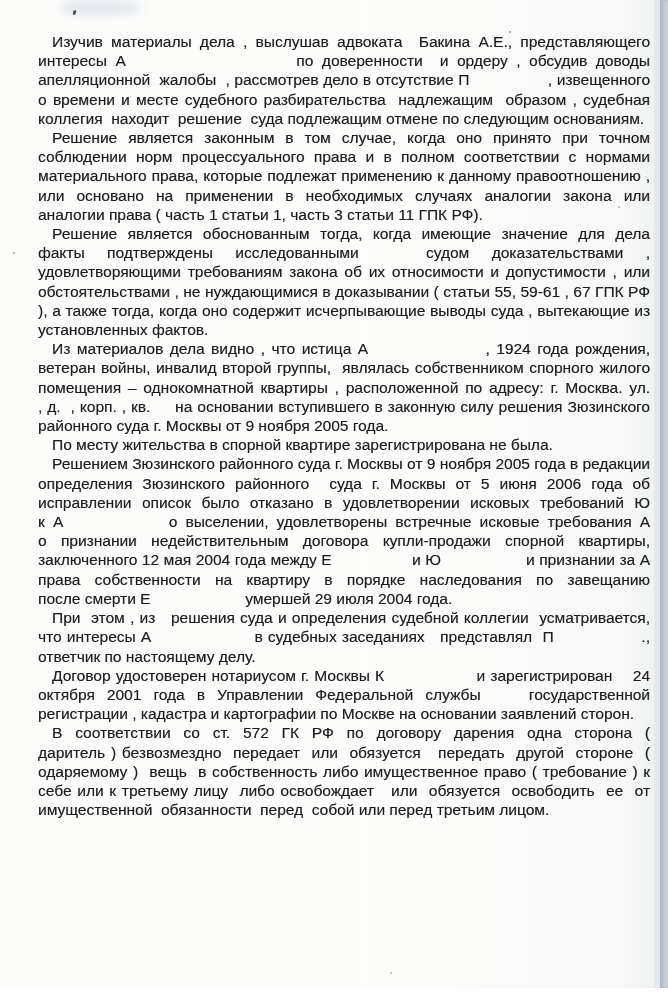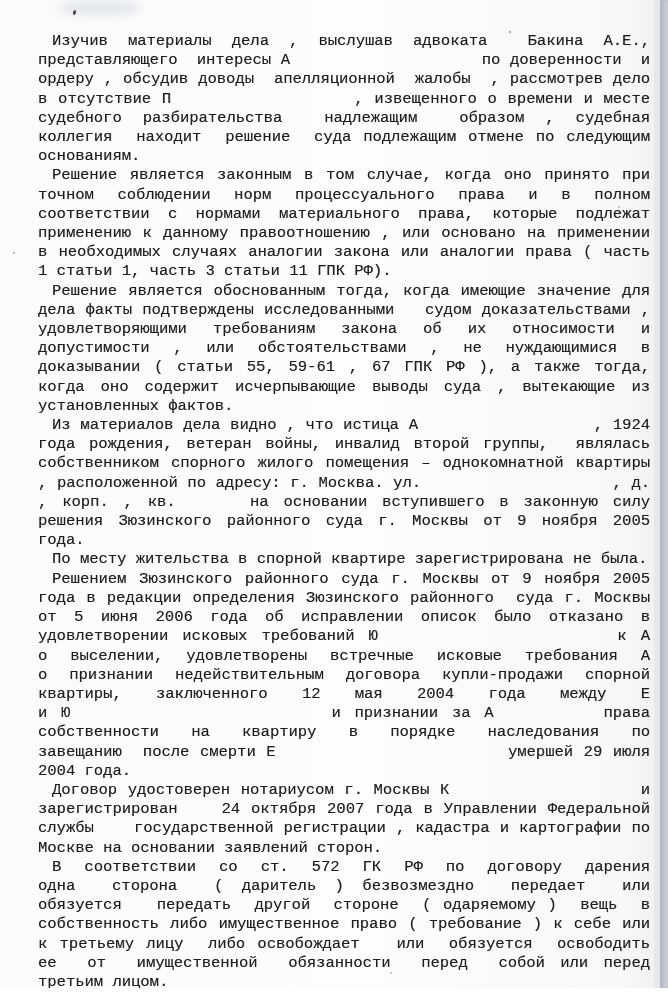--- a/index.html
+++ b/index.html
@@ -6,21 +6,21 @@
     margin: 0;
     padding: 0;
     background: #ffffff;
   }
   .page {
     position: relative;
     width: 668px;
     height: 988px;
     overflow: hidden;
     background: linear-gradient(90deg, #fbfbf9 0%, #fdfdfb 55%, #f7f8f7 93%, #eef0f1 100%);
-    font-family: Liberation Mono, monospace;
+    font-family: Liberation Sans, sans-serif;
   }
   
   .edge-band-light {
     position: absolute;
     top: 0;
     right: 8px;
     width: 6px;
     height: 100%;
     background: #e2e6ec;
     opacity: 0.8;
@@ -85,20 +85,21 @@
   <div class="speck speck-4"></div>
   <div class="speck speck-5"></div>
 
   <div class="text-block">
     <p>Изучив материалы дела , выслушав адвоката  Бакина А.Е., представляющего  интересы А                    по доверенности  и ордеру , обсудив доводы  апелляционной  жалобы  , рассмотрев дело в отсутствие П                 , извещенного о времени и месте судебного разбирательства  надлежащим  образом , судебная  коллегия  находит  решение  суда подлежащим отмене по следующим основаниям.</p>
     <p>Решение является законным в том случае, когда оно принято при точном соблюдении норм процессуального права и в полном соответствии с нормами материального права, которые подлежат применению к данному правоотношению , или основано на применении в необходимых случаях аналогии закона или аналогии права ( часть 1 статьи 1, часть 3 статьи 11 ГПК РФ).</p>
     <p>Решение является обоснованным тогда, когда имеющие значение для дела факты подтверждены исследованными   судом доказательствами , удовлетворяющими требованиям закона об их относимости и допустимости , или обстоятельствами , не нуждающимися в доказывании ( статьи 55, 59-61 , 67 ГПК РФ ), а также тогда, когда оно содержит исчерпывающие выводы суда , вытекающие из установленных фактов.</p>
     <p>Из материалов дела видно , что истица А                  , 1924 года рождения, ветеран войны, инвалид второй группы,  являлась собственником спорного жилого помещения – однокомнатной квартиры , расположенной по адресу: г. Москва. ул.                    , д.  , корп. , кв.     на основании вступившего в законную силу решения Зюзинского районного суда г. Москвы от 9 ноября 2005 года.</p>
     <p>По месту жительства в спорной квартире зарегистрирована не была.</p>
     <p>Решением Зюзинского районного суда г. Москвы от 9 ноября 2005 года в редакции определения Зюзинского районного  суда г. Москвы от 5 июня 2006 года об исправлении описок было отказано в удовлетворении исковых требований Ю                 к А             о выселении, удовлетворены встречные исковые требования А                       о признании недействительным договора купли-продажи спорной квартиры, заключенного 12 мая 2004 года между Е                  и Ю                   и признании за А        права  собственности  на  квартиру  в  порядке  наследования  по  завещанию  после смерти Е                      умершей 29 июля 2004 года.</p>
-    <p>Договор удостоверен нотариусом г. Москвы К                  и зарегистрирован    24 октября 2007 года в Управлении Федеральной службы    государственной регистрации , кадастра и картографии по Москве на основании заявлений сторон.</p>
+    <p>При  этом , из   решения суда и определения судебной коллегии  усматривается, что интересы А                    в судебных заседаниях   представлял  П                 ., ответчик по настоящему делу.</p>
+    <p>Договор удостоверен нотариусом г. Москвы К                  и зарегистрирован    24 октября 2001 года в Управлении Федеральной службы    государственной регистрации , кадастра и картографии по Москве на основании заявлений сторон.</p>
     <p>В  соответствии  со  ст.  572  ГК  РФ  по  договору  дарения  одна  сторона  ( даритель ) безвозмездно  передает  или  обязуется   передать  другой  стороне  ( одаряемому )  вещь  в собственность либо имущественное право ( требование ) к себе или к третьему лицу  либо освобождает   или  обязуется  освободить  ее  от  имущественной  обязанности  перед  собой или перед третьим лицом.</p>
   </div>
 
   <div class="edge-band-light"></div>
   <div class="edge-band"></div>
 
 </div>
 
 </body></html>

